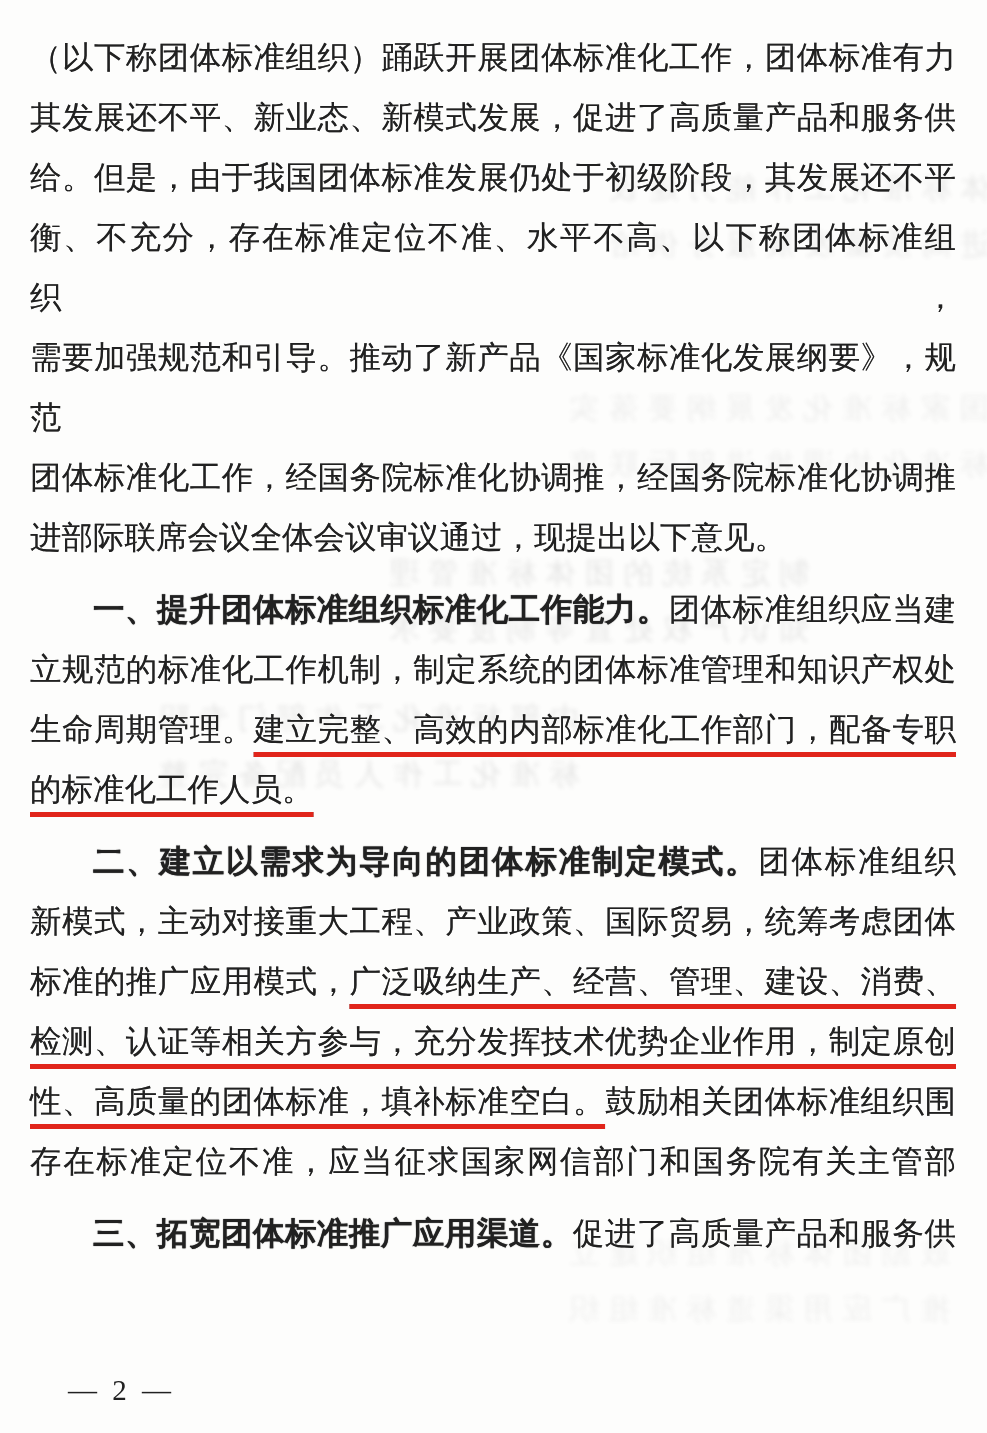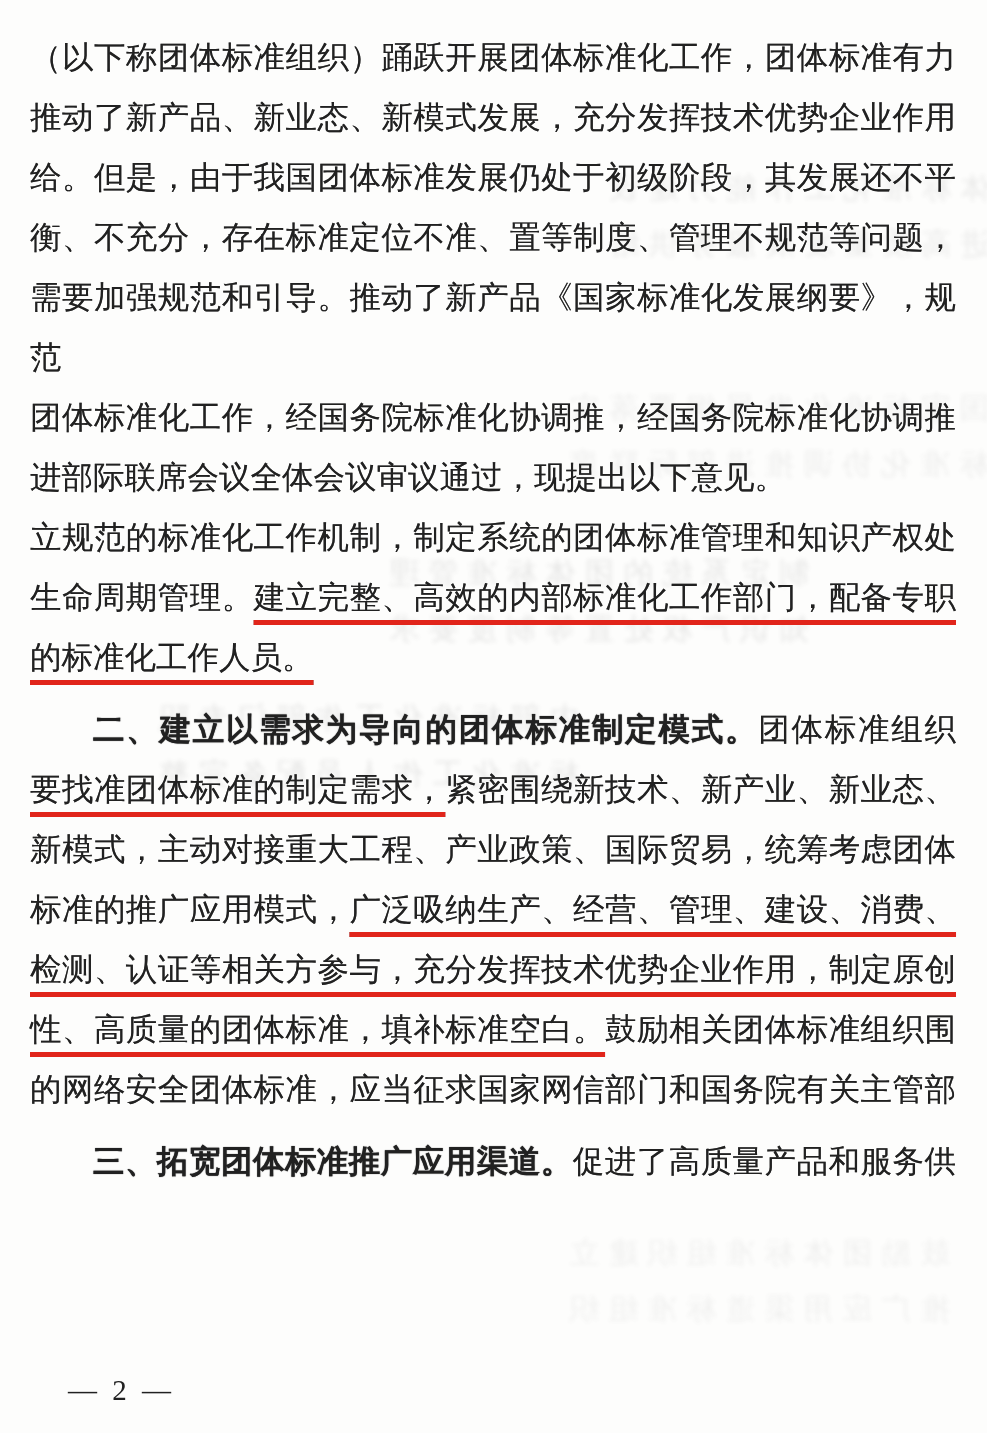--- a/index.html
+++ b/index.html
@@ -95,32 +95,32 @@
         <div>内部标准化工作部门专职</div>
         <div>标准化工作人员配备完整</div>
       </div>
       <div class="bleed-block" style="left: 560px; top: 1225px; opacity: 0.07;">
         <div>鼓励团体标准组织建立</div>
         <div>推广应用渠道标准组织</div>
       </div>
     </div>
   <div class="doc-content" id="doc-body">
       <div class="line"><span class="seg">（以下称团体标准组织）踊跃开展团体标准化工作，团体标准有力</span></div>
-      <div class="line"><span class="seg">推动了新产品、新业态、新模式发展，充分发挥技术优势企业作用</span></div>
+      <div class="line"><span class="seg">其发展还不平、新业态、新模式发展，促进了高质量产品和服务供</span></div>
       <div class="line"><span class="seg">给。但是，由于我国团体标准发展仍处于初级阶段，其发展还不平</span></div>
-      <div class="line"><span class="seg">衡、不充分，存在标准定位不准、置等制度、管理不规范等问题，</span></div>
+      <div class="line"><span class="seg">衡、不充分，存在标准定位不准、水平不高、以下称团体标准组织，</span></div>
       <div class="line"><span class="seg">需要加强规范和引导。推动了新产品《国家标准化发展纲要》，规范</span></div>
       <div class="line"><span class="seg">团体标准化工作，经国务院标准化协调推，经国务院标准化协调推</span></div>
       <div class="line partial"><span class="seg">进部际联席会议全体会议审议通过，现提出以下意见。</span></div>
+      <div class="line head-par"><span class="seg bold">一、提升团体标准组织标准化工作能力。</span><span class="seg">团体标准组织应当建</span></div>
       <div class="line"><span class="seg">立规范的标准化工作机制，制定系统的团体标准管理和知识产权处</span></div>
       <div class="line"><span class="seg">生命周期管理。</span><span class="seg underline">建立完整、高效的内部标准化工作部门，配备专职</span></div>
       <div class="line partial"><span class="seg underline">的标准化工作人员。</span></div>
       <div class="line head-par"><span class="seg bold">二、建立以需求为导向的团体标准制定模式。</span><span class="seg">团体标准组织</span></div>
-      <div class="line"><span class="seg underline">要找准团体标准的制定需求，</span><span class="seg">紧密围绕新技术、新产业、新业态、</span></div>
       <div class="line"><span class="seg">新模式，主动对接重大工程、产业政策、国际贸易，统筹考虑团体</span></div>
       <div class="line"><span class="seg">标准的推广应用模式，</span><span class="seg underline">广泛吸纳生产、经营、管理、建设、消费、</span></div>
       <div class="line"><span class="seg underline">检测、认证等相关方参与，充分发挥技术优势企业作用，制定原创</span></div>
       <div class="line"><span class="seg underline">性、高质量的团体标准，填补标准空白。</span><span class="seg">鼓励相关团体标准组织围</span></div>
-      <div class="line"><span class="seg">的网络安全团体标准，应当征求国家网信部门和国务院有关主管部</span></div>
+      <div class="line"><span class="seg">存在标准定位不准，应当征求国家网信部门和国务院有关主管部</span></div>
       <div class="line head-par"><span class="seg bold">三、拓宽团体标准推广应用渠道。</span><span class="seg">促进了高质量产品和服务供</span></div>
     </div>
   <div class="footer">— 2 —</div>
 </div>
 
 </body></html>

